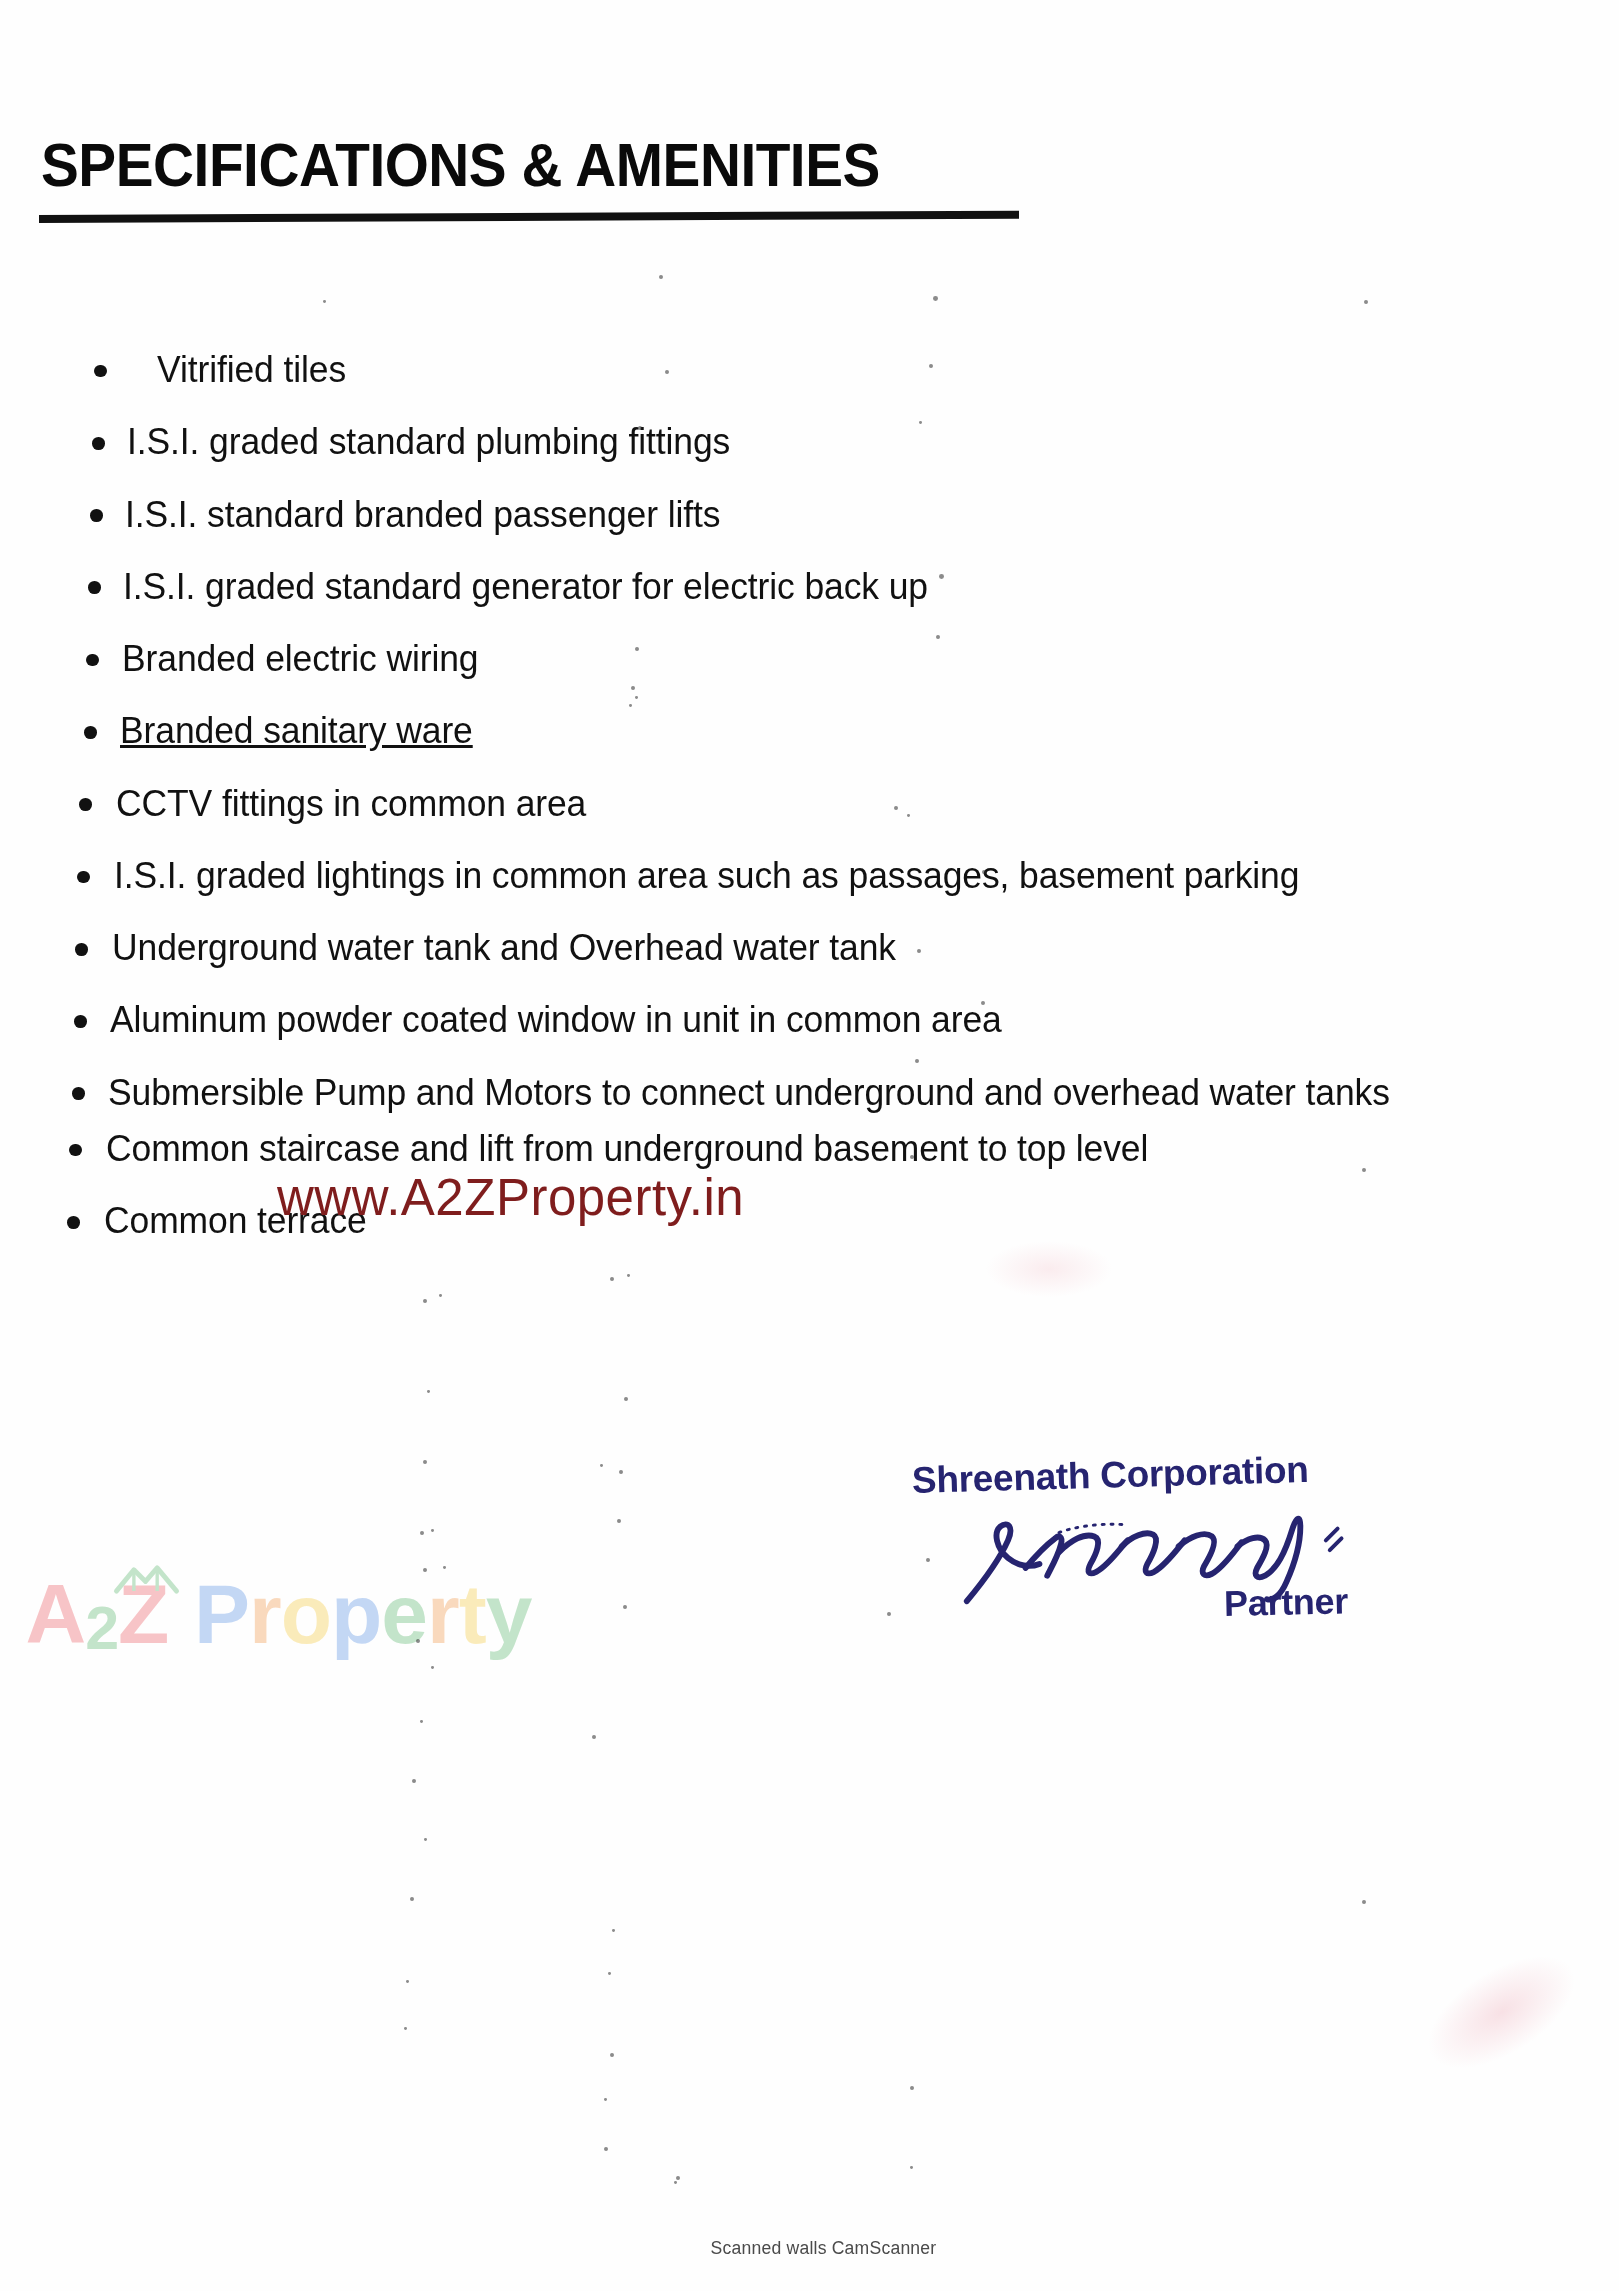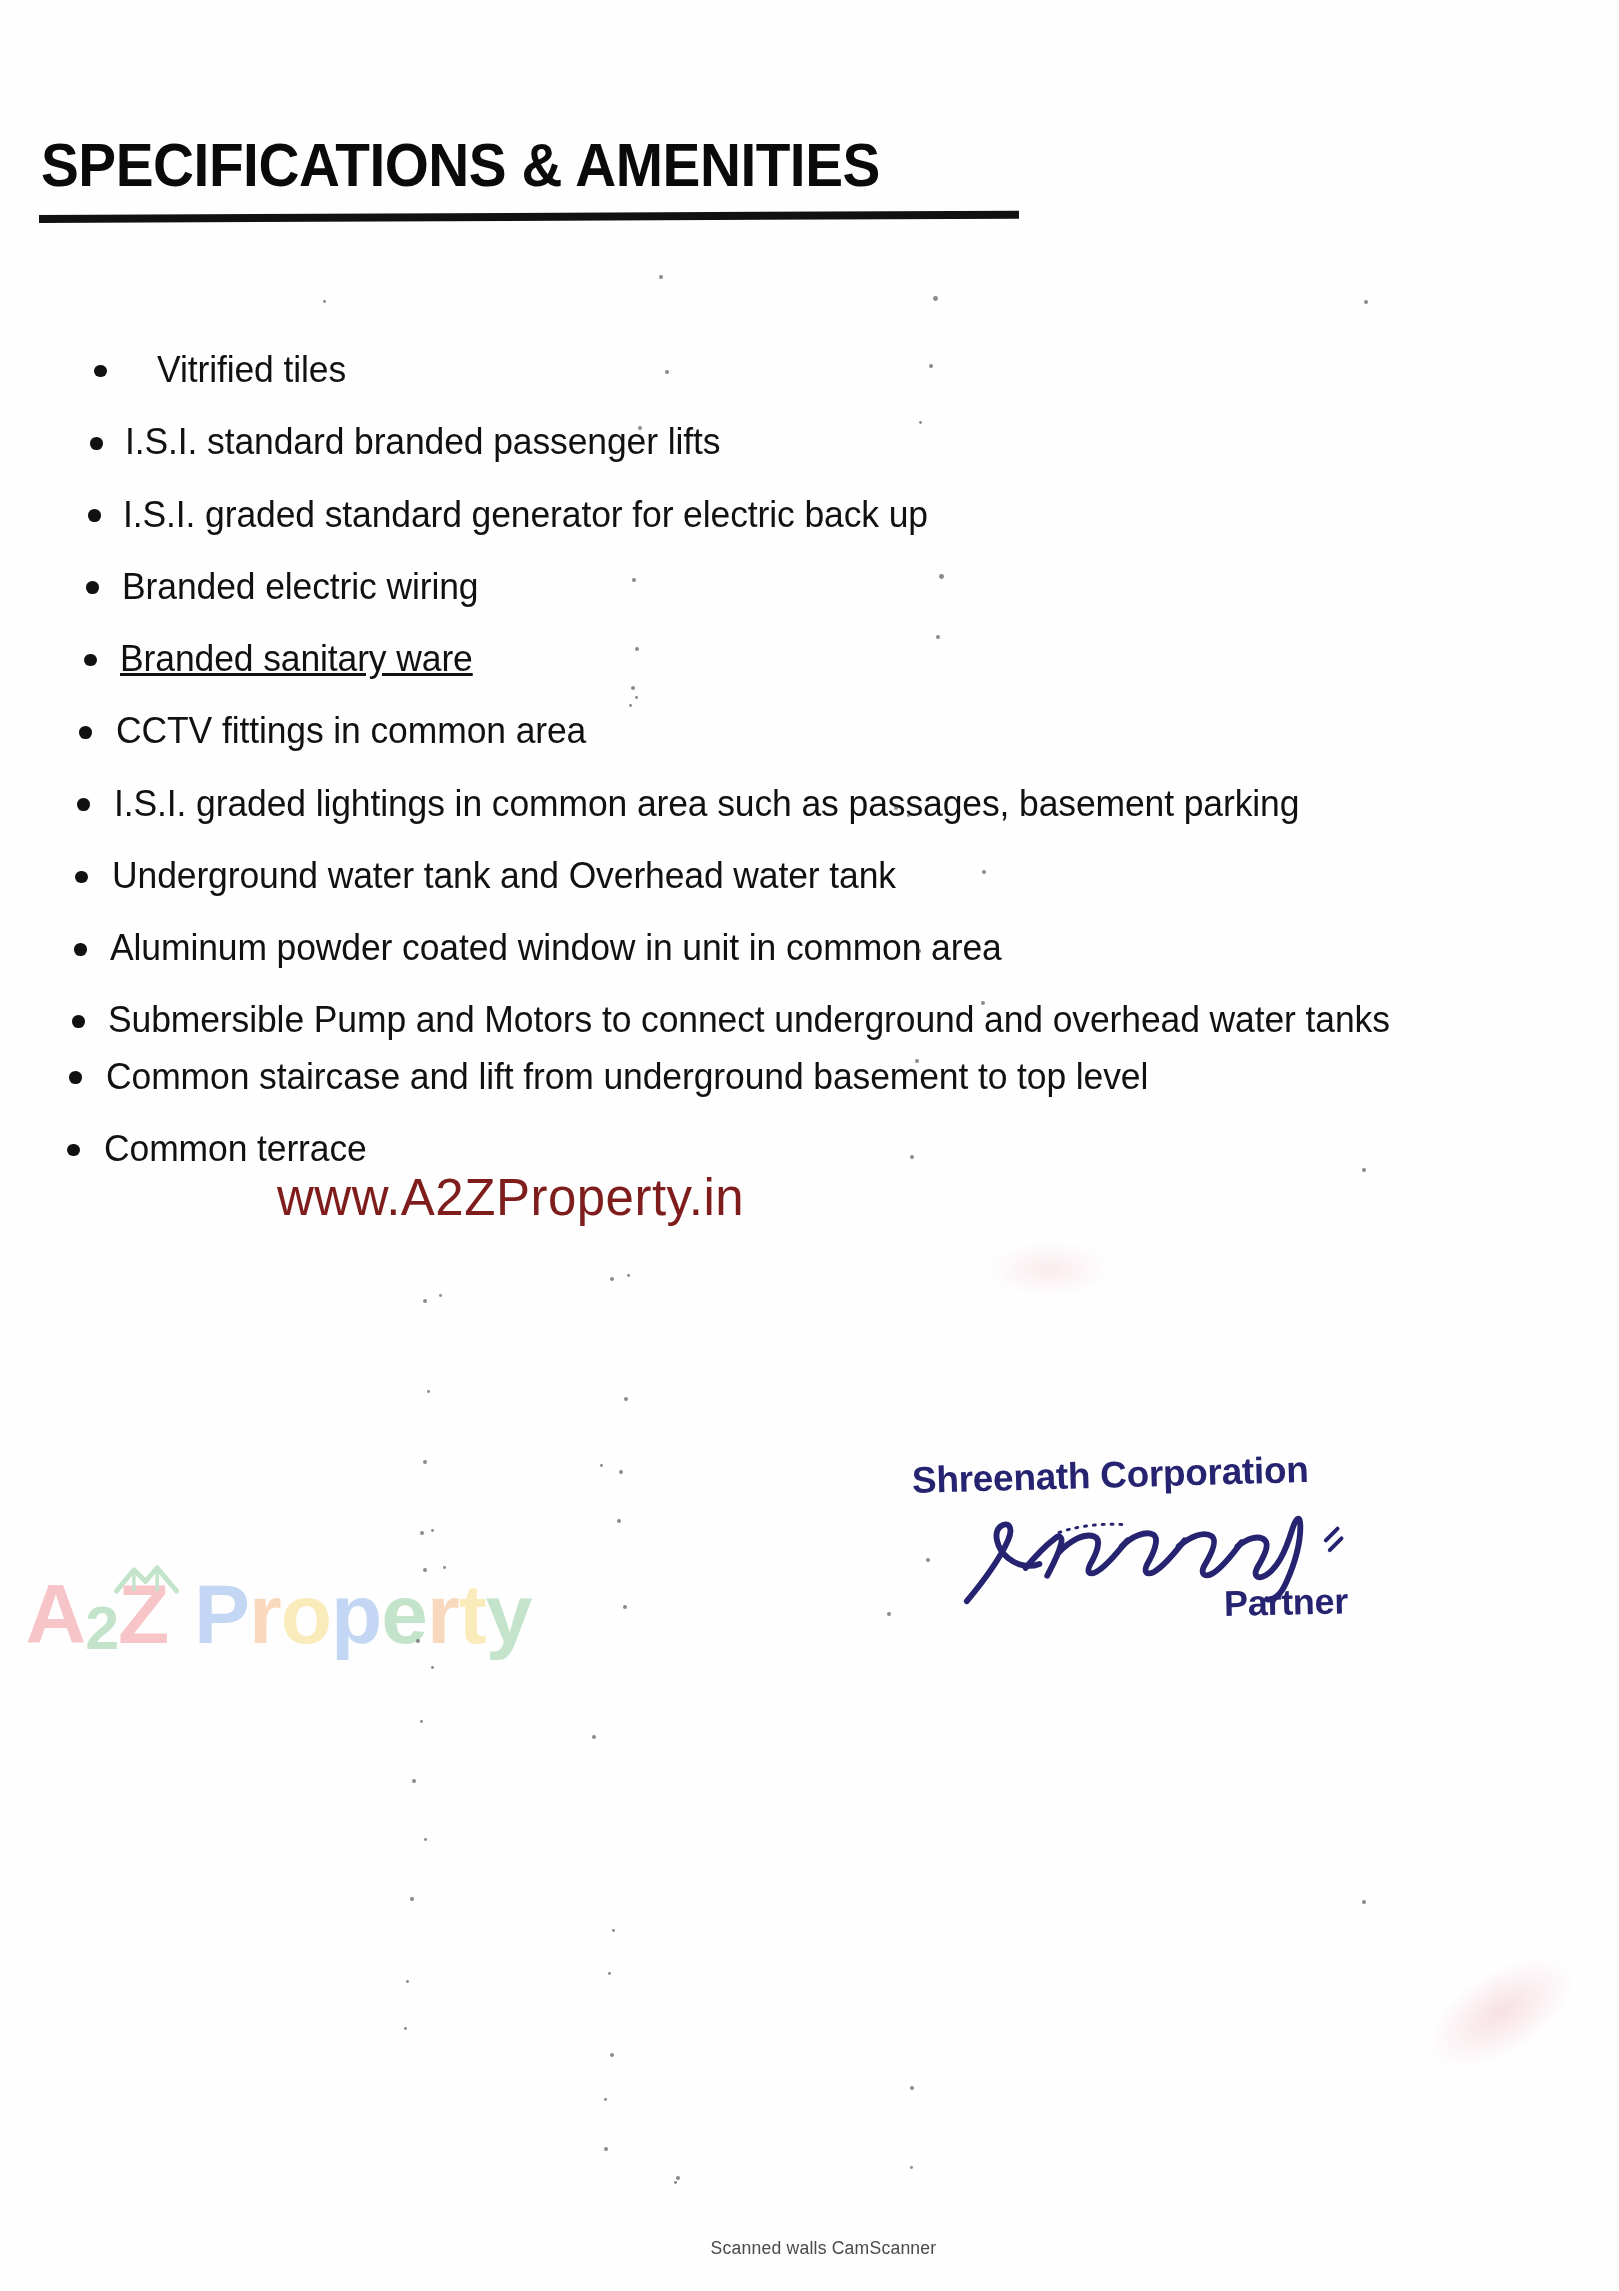--- a/index.html
+++ b/index.html
@@ -265,20 +265,24 @@
   <div class="doc-title">SPECIFICATIONS &amp; AMENITIES</div>
   <div class="title-rule"></div>
 
   <div class="spec-list">
 
     <div class="spec-item indent-extra d1">
       <span class="bullet"></span>
       <span class="txt">Vitrified tiles</span>
     </div>
 
+    <div class="spec-item d2">
+      <span class="bullet"></span>
+      <span class="txt">I.S.I. graded standard plumbing fittings</span>
+    </div>
 
     <div class="spec-item d3">
       <span class="bullet"></span>
       <span class="txt">I.S.I. standard branded passenger lifts</span>
     </div>
 
     <div class="spec-item d4">
       <span class="bullet"></span>
       <span class="txt">I.S.I. graded standard generator for electric back up</span>
     </div>

